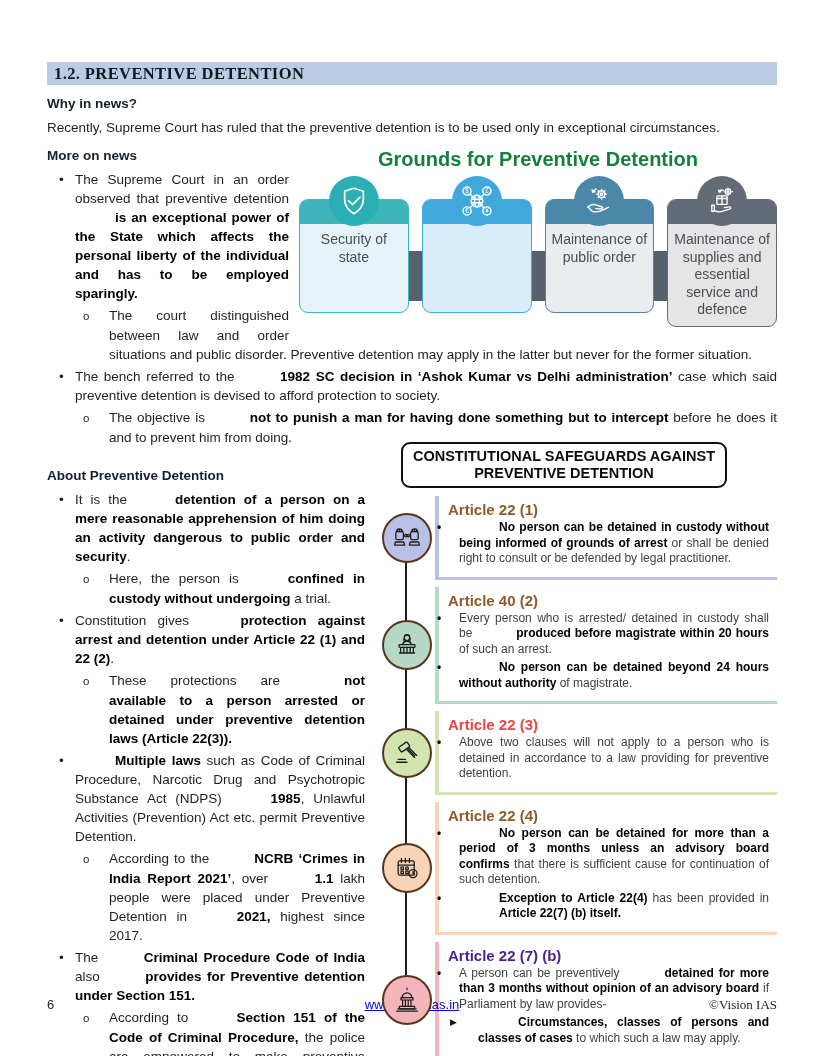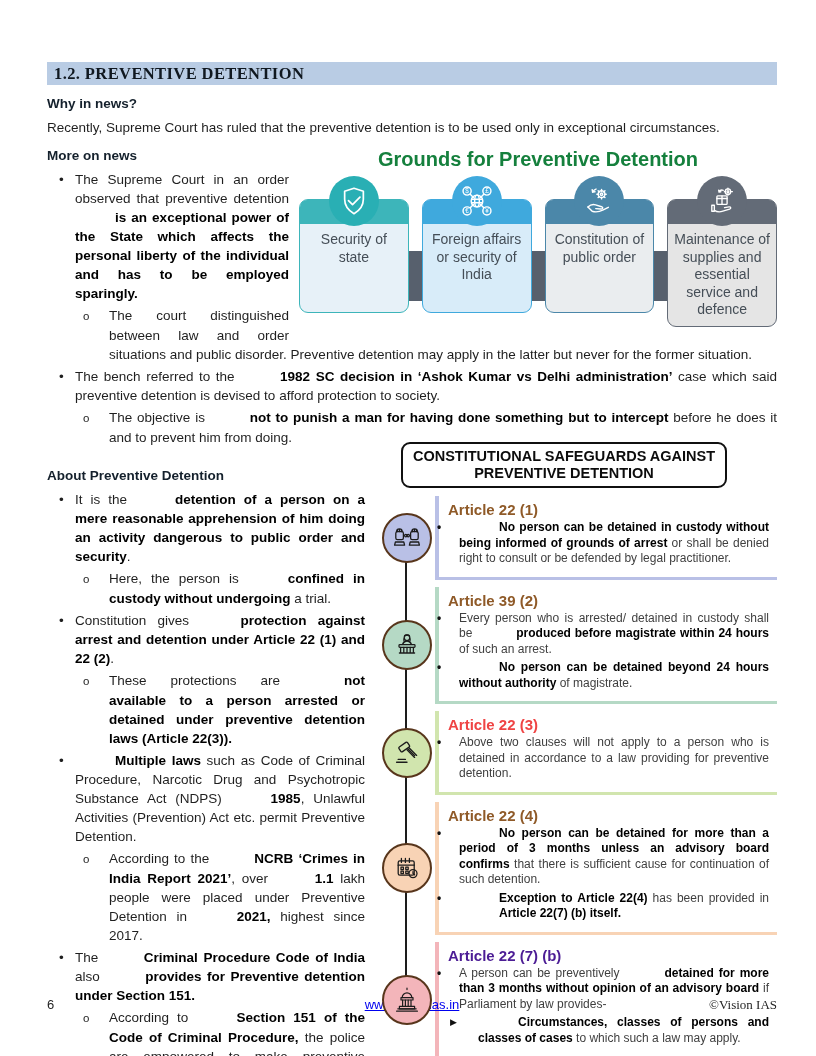--- a/index.html
+++ b/index.html
@@ -108,37 +108,36 @@
                   <circle cx="31" cy="9" r="4.5"></circle>
                   <circle cx="9" cy="31" r="4.5"></circle>
                   <circle cx="31" cy="31" r="4.5"></circle>
                   <path d="M12.5 12.5l3.5 3.5M27.5 12.5L24 16M12.5 27.5l3.5-3.5M27.5 27.5L24 24"></path>
                   <text x="9" y="11.5" font-size="7" text-anchor="middle" fill="currentColor" stroke="none">$</text>
                   <text x="31" y="11.5" font-size="7" text-anchor="middle" fill="currentColor" stroke="none">£</text>
                   <text x="9" y="33.5" font-size="7" text-anchor="middle" fill="currentColor" stroke="none">€</text>
                   <text x="31" y="33.5" font-size="7" text-anchor="middle" fill="currentColor" stroke="none">¥</text>
                 </svg>
               </div>
-              <div class="glabel">Foreign affairs or security of India</div>
             </div>
             <div class="gconn" style="background: rgb(87, 96, 109);"></div>
             <div class="gcard" style="background: rgb(234, 237, 239); border: 1.5px solid rgb(75, 135, 169);">
               <div class="gband" style="background: rgb(75, 135, 169);"></div>
               <div class="gcircle" style="background: rgb(75, 135, 169);">
                 <svg width="34" height="34" viewBox="0 0 40 40" fill="none" stroke="currentColor" stroke-linecap="round" stroke-linejoin="round" stroke-width="1.7">
                   <circle cx="23" cy="12" r="4"></circle>
                   <circle cx="23" cy="12" r="1.4"></circle>
                   <path d="M23 6.5v2M23 15.5v2M17.5 12h2M26.5 12h2M19 8l1.4 1.4M27 16l-1.4-1.4M27 8l-1.4 1.4M19 16l1.4-1.4"></path>
                   <path d="M12.5 9.5a8 8 0 0 1 4-3.5"></path>
                   <path d="M12.5 9.5l-.5-2.8M12.5 9.5l2.8-.3"></path>
                   <path d="M7 27c2.5-2.5 6-3.5 9-2.5l7 2.2c2.2.8 1.8 3-.8 2.8l-6-.5"></path>
                   <path d="M7 27l5 5c4 1.5 9 .5 13-1.5l6-3"></path>
                 </svg>
               </div>
-              <div class="glabel">Constitution of public order</div>
+              <div class="glabel">Maintenance of public order</div>
             </div>
             <div class="gconn" style="background: rgb(87, 96, 109);"></div>
             <div class="gcard" style="background: #e5e5e5; border: 1.5px solid rgb(99, 107, 119);">
               <div class="gband" style="background: rgb(99, 107, 119);"></div>
               <div class="gcircle" style="background: rgb(99, 107, 119);">
                 <svg width="34" height="34" viewBox="0 0 40 40" fill="none" stroke="currentColor" stroke-linecap="round" stroke-linejoin="round" stroke-width="1.6">
                   <rect x="14" y="14" width="12" height="10" rx="1"></rect>
                   <path d="M14 17h12M20 14v10"></path>
                   <path d="M16.5 9.5a4 4 0 0 1 5-2M16.5 9.5l-.4-2.2M16.5 9.5l2.2-.4"></path>
                   <circle cx="27" cy="9" r="3.2"></circle>
@@ -206,22 +205,22 @@
                   <svg width="32" height="32" viewBox="0 0 40 40" fill="none" stroke="currentColor" stroke-linecap="round" stroke-linejoin="round" stroke-width="1.6">
                     <circle cx="20" cy="11" r="3.5"></circle>
                     <path d="M14.5 19c1-2.5 3-4 5.5-4s4.5 1.5 5.5 4"></path>
                     <path d="M17 8.5c1.5-1.5 4.5-1.5 6 0M16.5 11.5c-.8 1.5-.8 3 .3 4.5M23.5 11.5c.8 1.5.8 3-.3 4.5"></path>
                     <rect x="10" y="19.5" width="20" height="3.5" rx="1"></rect>
                     <path d="M12 23v7M16 23v7M20 23v7M24 23v7M28 23v7M10.5 30h19"></path>
                   </svg>
                 </div>
               </div>
               <div class="sg-card" style="border-left: 4px solid rgb(181, 217, 197); border-bottom: 3px solid rgb(181, 217, 197);">
-                <div class="sg-head" style="color: rgb(143, 90, 40);">Article 39 (2)</div>
-                <div class="sb dot"><span class="mk">•</span><span>Every person who is arrested/ detained in custody shall be </span><span class="bold">produced before magistrate within 24 hours</span><span> of such an arrest.</span></div>
+                <div class="sg-head" style="color: rgb(143, 90, 40);">Article 40 (2)</div>
+                <div class="sb dot"><span class="mk">•</span><span>Every person who is arrested/ detained in custody shall be </span><span class="bold">produced before magistrate within 20 hours</span><span> of such an arrest.</span></div>
                 <div class="sb dot"><span class="mk">•</span><span class="bold">No person can be detained beyond 24 hours without authority</span><span> of magistrate.</span></div>
               </div>
             </div>
             <div class="sg-row">
               <div class="sg-icon-col">
                 <div class="sg-circle" style="background: rgb(209, 229, 174);">
                   <svg width="32" height="32" viewBox="0 0 40 40" fill="none" stroke="currentColor" stroke-linecap="round" stroke-linejoin="round" stroke-width="1.7">
                     <rect x="10" y="9" width="13" height="7" rx="1.5" transform="rotate(-35 16.5 12.5)"></rect>
                     <path d="M20 16l9.5 9.5M22.5 13.5L32 23"></path>
                     <path d="M21 14.8l8.5 8.5"></path>

